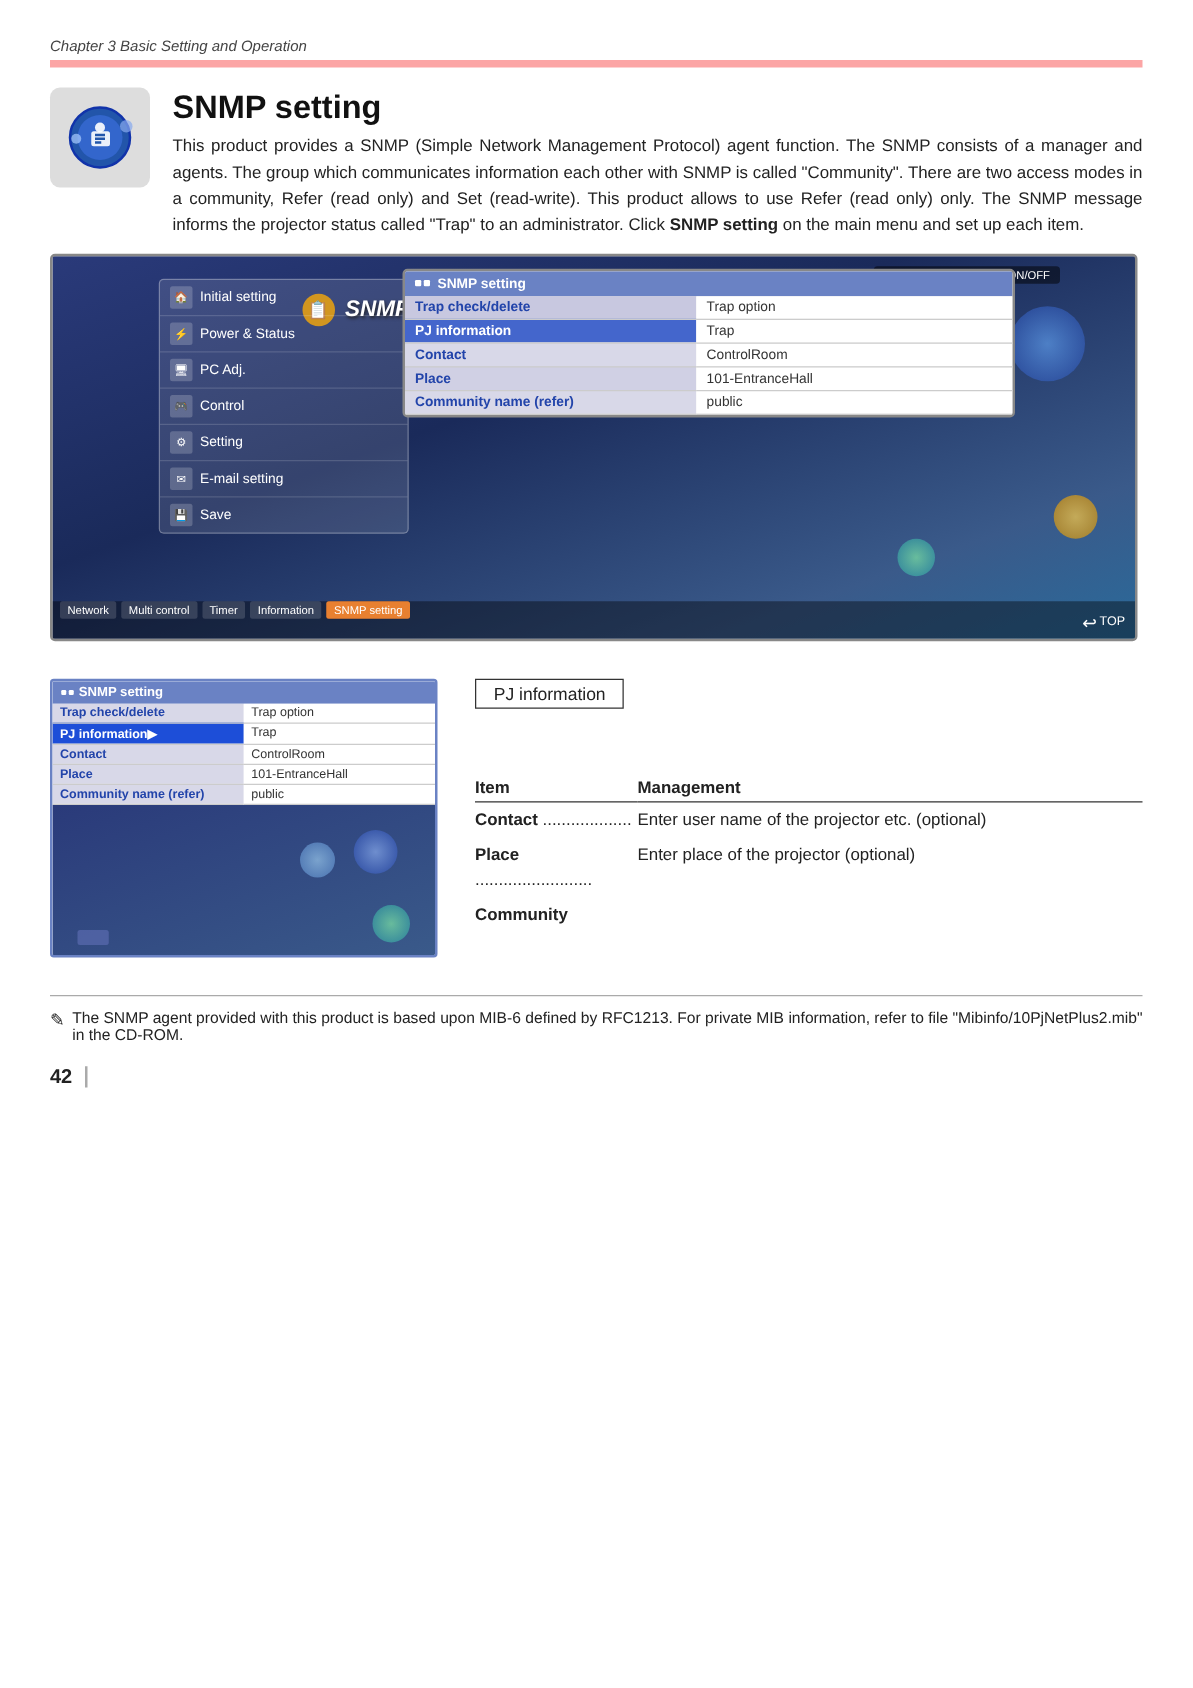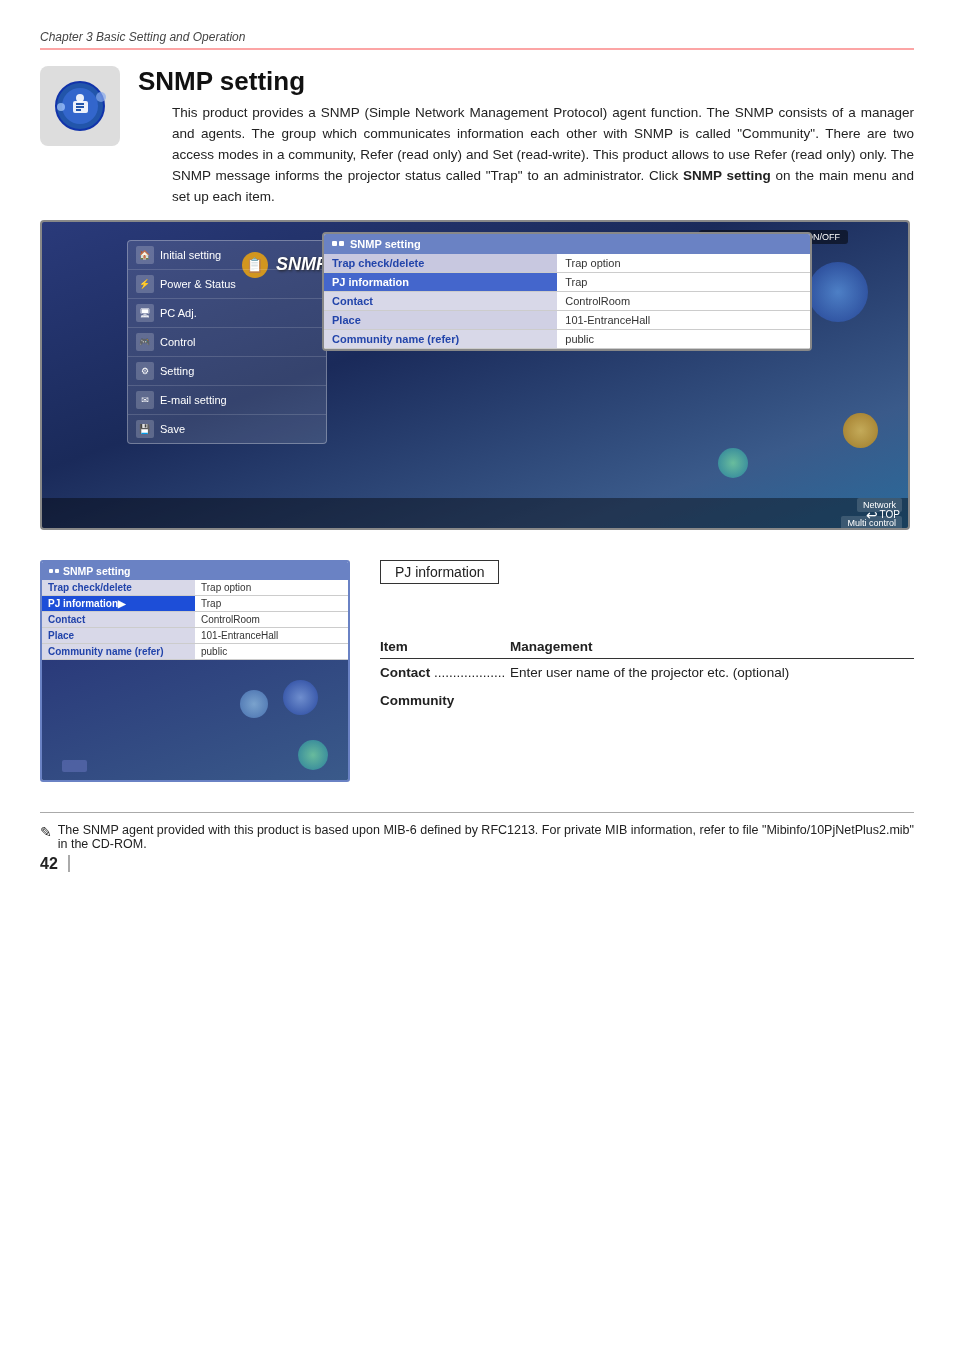--- a/index.html
+++ b/index.html
@@ -11,21 +11,21 @@
       padding: 30px 40px;
       font-size: 14px;
       color: #222;
     }
 
     
     .chapter-header {
       font-style: italic;
       font-size: 12px;
       color: #444;
-      border-bottom: 2px solid #fca5a5;
+      border-bottom: 6px solid #fca5a5;
       padding-bottom: 4px;
       margin-bottom: 16px;
     }
 
     
     .title-section {
       display: flex;
       align-items: flex-start;
       margin-bottom: 12px;
     }
@@ -45,21 +45,20 @@
       font-size: 26px;
       font-weight: bold;
       color: #111;
       margin-bottom: 6px;
     }
     .title-text p {
       font-size: 13.5px;
       line-height: 1.55;
       color: #222;
       text-align: justify;
-      margin-left: 34px;
     }
 
     
     .screenshot {
       width: 870px;
       height: 310px;
       background: linear-gradient(160deg, #2a3a7a 0%, #1a2a5a 40%, #3a5a8a 80%, #2a6a9a 100%);
       border: 2px solid #888;
       border-radius: 4px;
       margin-bottom: 30px;
@@ -304,24 +303,23 @@
     }
 
     .bottom-menu-bar {
       position: absolute;
       bottom: 0;
       left: 0;
       right: 0;
       height: 30px;
       background: rgba(0,0,0,0.4);
       display: flex;
-      align-items: flex-end;
+      align-items: flex-start;
       gap: 4px;
       padding: 0 6px;
-      flex-direction: column;
     }
     .bottom-menu-item {
       color: #fff;
       font-size: 9px;
       display: flex;
       align-items: center;
       gap: 3px;
       padding: 2px 6px;
       background: rgba(255,255,255,0.15);
       border-radius: 2px;
@@ -446,21 +444,21 @@
   </div>
 
   <div class="bottom-menu-bar">
     <div class="bottom-menu-item">
       <span>Network</span>
     </div>
     <div class="bottom-menu-item">
       <span>Multi control</span>
     </div>
     <div class="bottom-menu-item">
-      <span>Status</span>
+      <span>Timer</span>
     </div>
     <div class="bottom-menu-item">
       <span>Information</span>
     </div>
     <div class="bottom-menu-item active">
       <span>SNMP setting</span>
     </div>
     <div style="position:absolute;right:8px;bottom:5px;color:#fff;font-size:10px;display:flex;align-items:center;gap:2px;">
       <span style="font-size:14px;">↩</span>
         <span>TOP</span>
@@ -523,30 +521,37 @@
       </thead>
       <tbody>
         <tr>
           <td class="item-name" colspan="1">
             <strong>Contact</strong>
             <span style="font-weight:normal;">...................</span>
           </td>
           <td class="item-desc">Enter user name of the projector etc. (optional)</td>
         </tr>
         <tr>
+          <td class="item-name" colspan="1">
+            <strong>Place</strong>
+            <span style="font-weight:normal;">.........................</span>
+          </td>
+          <td class="item-desc">Enter place of the projector (optional)</td>
+        </tr>
+        <tr>
           <td class="item-name" colspan="2" style="padding-bottom:0;">
             <strong>Community</strong>
           </td>
         </tr>
       </tbody>
     </table>
   </div>
 
 </div>
 
 <div class="note-section">
   <span class="note-icon">✎</span>
   <span>The SNMP agent provided with this product is based upon MIB-6 defined by RFC1213. For private MIB information, refer to file "Mibinfo/10PjNetPlus2.mib" in the CD-ROM.</span>
 </div>
 
-<div style="position:relative;margin-top:4px;">
+<div style="position:relative;margin-top:18px;">
   <strong style="font-size:16px;border-right:2px solid #aaa;padding-right:10px;">42</strong>
 </div>
 
 </body></html>

